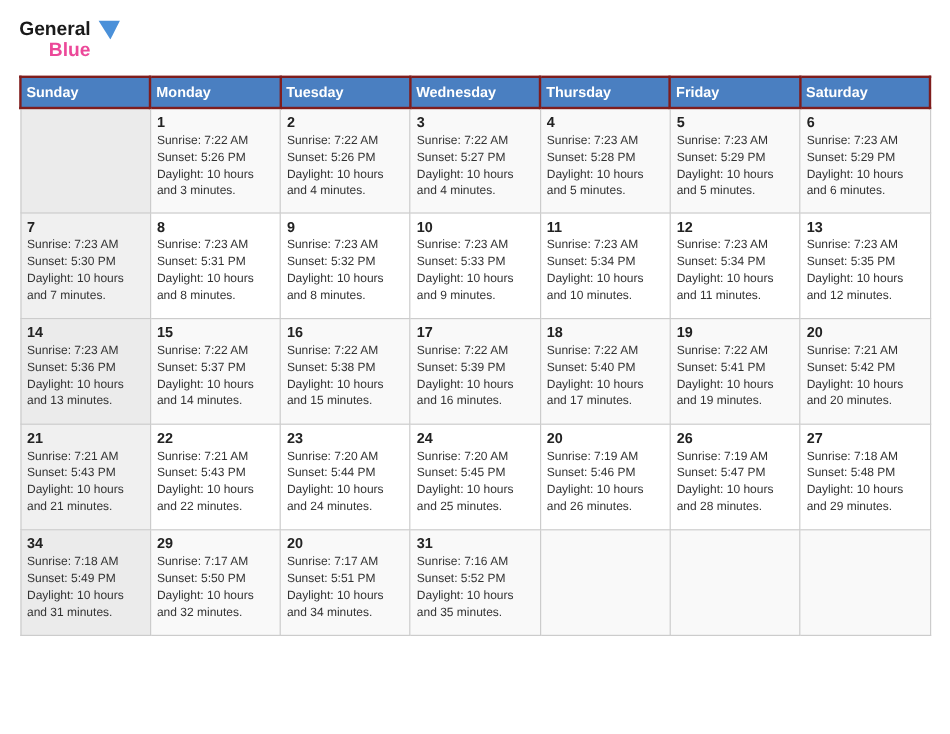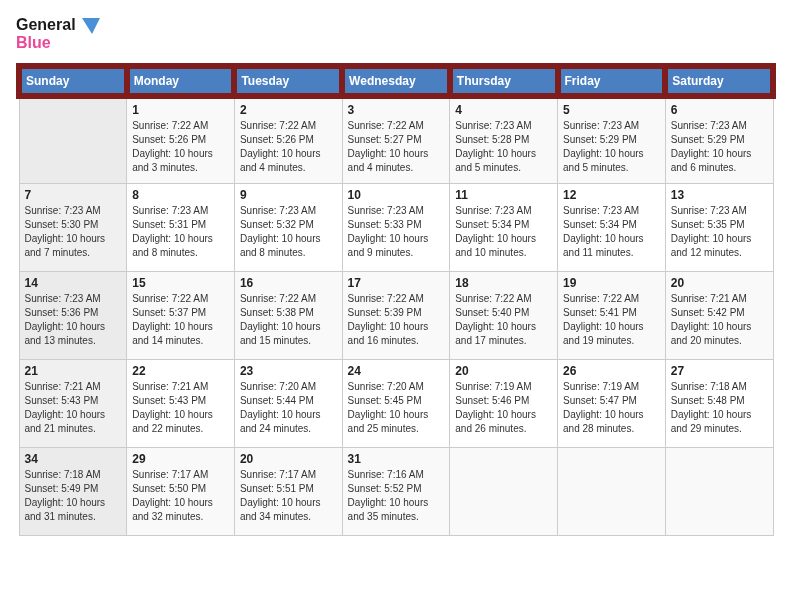--- a/index.html
+++ b/index.html
@@ -18,20 +18,21 @@
     .header {
       display: flex;
       justify-content: space-between;
       align-items: flex-start;
       margin-bottom: 10px;
     }
     .logo {
       display: flex;
       align-items: center;
       gap: 4px;
+      text-align: center;
     }
     .title-block {
       text-align: right;
     }
     .cal-title {
       font-size: 32px;
       font-weight: bold;
       color: #1a1a1a;
     }
     .cal-subtitle {
@@ -43,21 +44,21 @@
       border-collapse: collapse;
       table-layout: fixed;
     }
     thead tr th {
       background: #4a7fc1;
       color: #fff;
       font-size: 12px;
       font-weight: bold;
       padding: 5px 4px;
       text-align: left;
-      border: 6px solid #7f1d1d;
+      border: 2px solid #7f1d1d;
     }
     tbody tr td {
       border: 1px solid #ccc;
       vertical-align: top;
       padding: 4px 5px;
       font-size: 10px;
       color: #222;
       height: 88px;
       background: #fff;
     }

